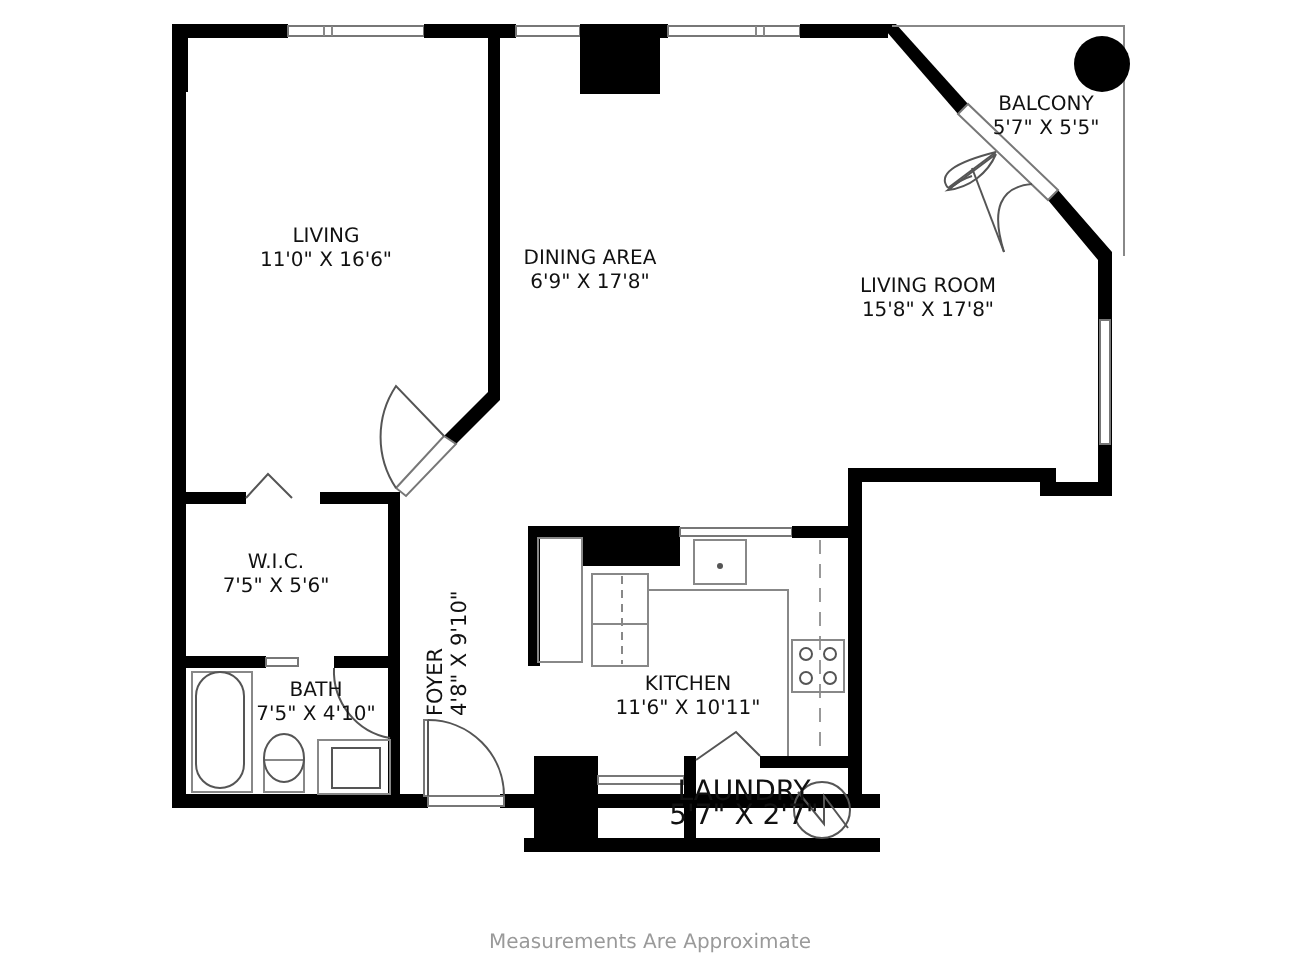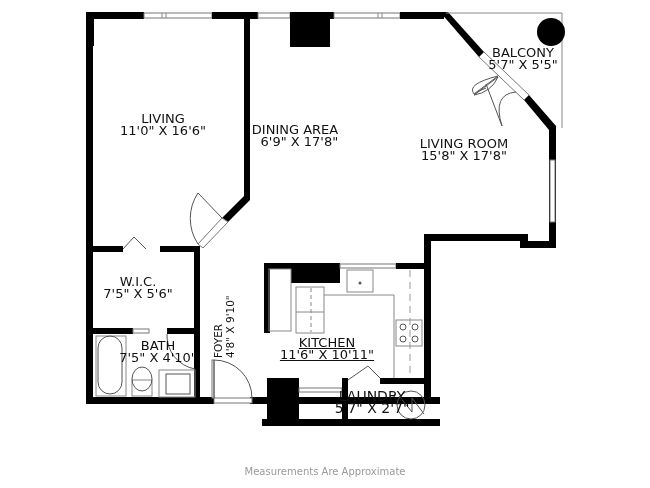--- a/index.html
+++ b/index.html
@@ -3,21 +3,21 @@
 <meta charset="utf-8">
 <style>
   html, body { margin: 0; padding: 0; background: #ffffff; }
   body { width: 650px; height: 488px; position: relative; overflow: hidden;
          font-family: "DejaVu Sans", "Liberation Sans", sans-serif; }
   #plan { position: absolute; left: 0; top: 0; }
   .wall { fill: #000; }
   .thin { stroke: #555; stroke-width: 1; fill: none; }
   .gray { stroke: #888; stroke-width: 1; fill: none; }
   .win { fill: #fff; stroke: #777; stroke-width: 1; }
-  .lbl { position: absolute; font-size: 13px; color: #111; text-align: center;
+  .lbl { position: absolute; font-size: 10px; color: #111; text-align: center;
          line-height: 12px; white-space: nowrap; transform: translateX(-50%); }
   .lbl span { display: block; }
   .vlbl { position: absolute; font-size: 10.5px; color: #111; line-height: 12px;
           white-space: nowrap; transform-origin: left top; transform: rotate(-90deg); }
   .vlbl span { display: block; }
   .footer { position: absolute; left: 325px; top: 466px; transform: translateX(-50%);
             font-size: 10px; color: #9a9a9a; white-space: nowrap; }
 </style>
 </head>
 <body>
@@ -144,21 +144,21 @@
     <polyline class="thin" points="348,380 368,366 380,378"></polyline>
     <circle class="thin" cx="411" cy="405" r="14"></circle>
     <polyline class="thin" points="399,396 412,412 412,398 424,414"></polyline>
   </g>
 </svg>
 
 <div class="lbl" style="left:163px; top:113px;">
   <span>LIVING</span>
   <span>11'0" X 16'6"</span>
 </div>
-<div class="lbl" style="left:295px; top:124px;text-align:right;">
+<div class="lbl" style="left:295px; top:124px;">
   <span>DINING AREA</span>
   <span>6'9" X 17'8"</span>
 </div>
 <div class="lbl" style="left:432px; top:138px;margin-left:32px;">
   <span>LIVING ROOM</span>
   <span>15'8" X 17'8"</span>
 </div>
 <div class="lbl" style="left:523px; top:47px;">
   <span>BALCONY</span>
   <span>5'7" X 5'5"</span>
@@ -168,21 +168,21 @@
   <span>7'5" X 5'6"</span>
 </div>
 <div class="lbl" style="left:158px; top:340px;">
   <span>BATH</span>
   <span>7'5" X 4'10"</span>
 </div>
 <div class="vlbl" style="left:212px; top:358px;">
   <span>FOYER</span>
   <span>4'8" X 9'10"</span>
 </div>
-<div class="lbl" style="left:327px; top:337px;text-decoration:underline;">
+<div class="lbl" style="left:344px; top:337px;">
   <span>KITCHEN</span>
   <span>11'6" X 10'11"</span>
 </div>
 <div class="lbl" style="left:372px; top:390px; font-size:14px;">
   <span>LAUNDRY</span>
   <span>5'7" X 2'7"</span>
 </div>
 
 <div class="footer">Measurements Are Approximate</div>
 

